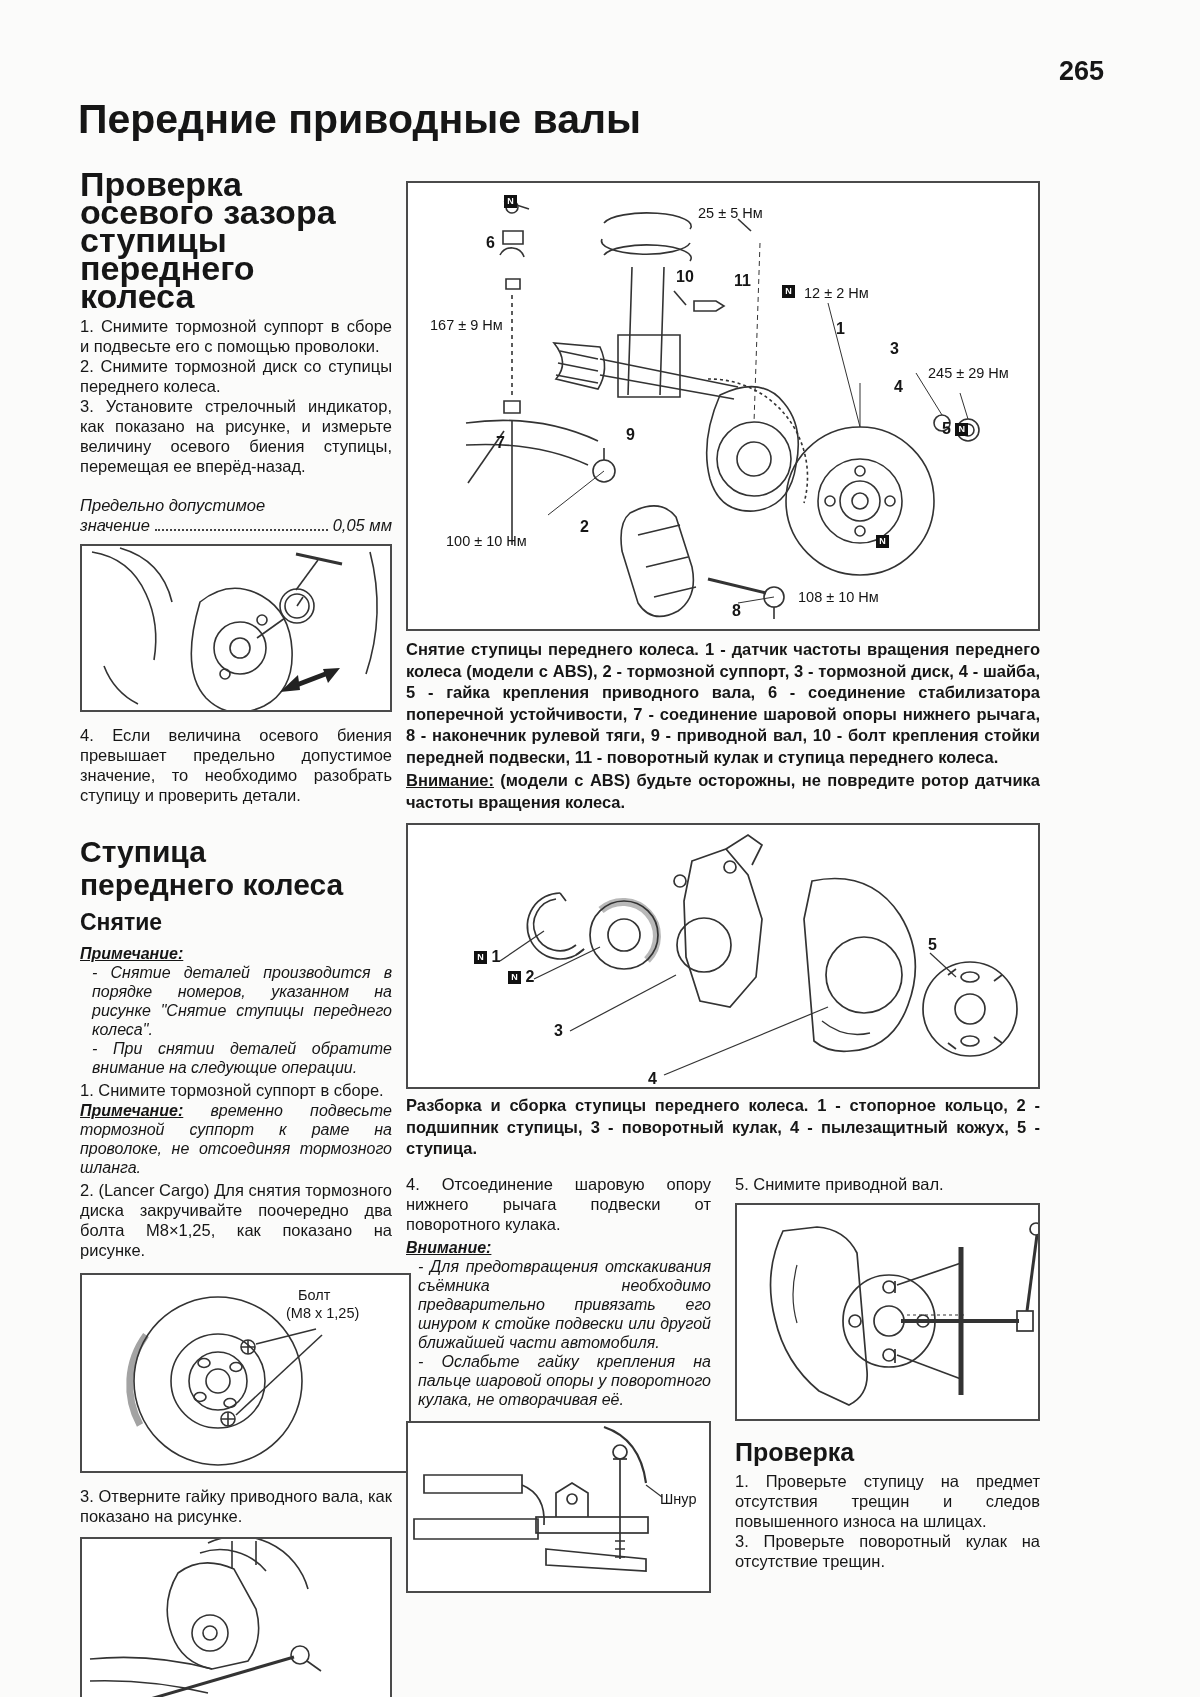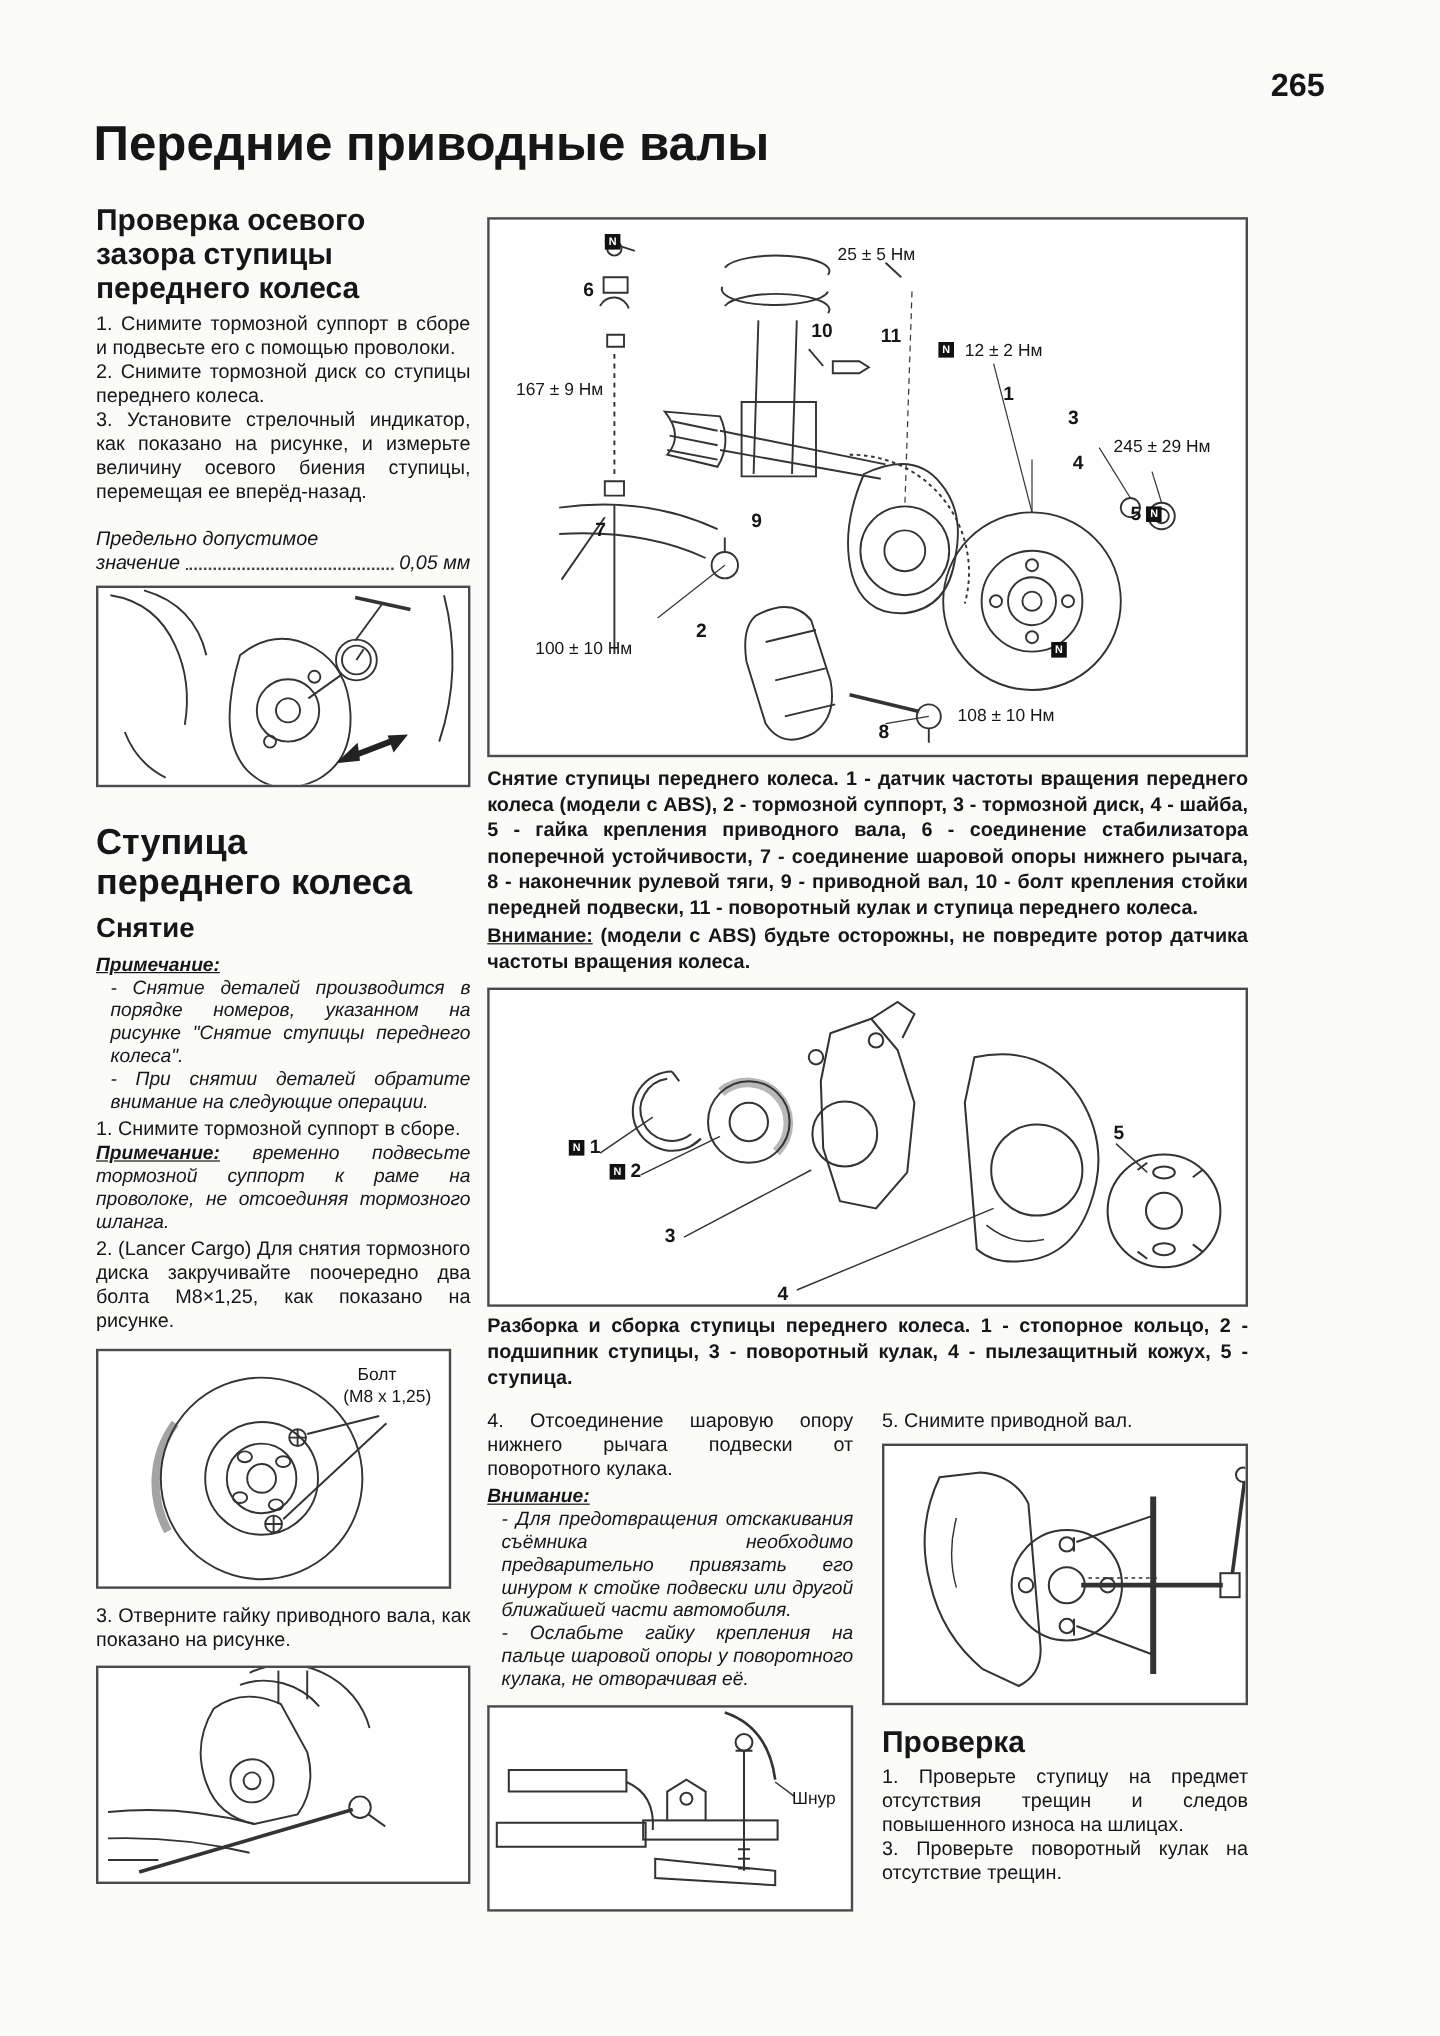--- a/index.html
+++ b/index.html
@@ -8,21 +8,21 @@
     font-family:"Liberation Sans","DejaVu Sans",sans-serif;color:#161616;
     -webkit-font-smoothing:antialiased;
   }
   .page{position:absolute;inset:0;overflow:hidden;}
   .page-number{position:absolute;top:56px;right:96px;font-size:27px;font-weight:bold;}
   .main-title{position:absolute;left:78px;top:96px;margin:0;font-size:41px;font-weight:bold;letter-spacing:0;}
 
   .left-col{position:absolute;left:80px;top:170px;width:312px;}
   .right-area{position:absolute;left:406px;top:181px;width:634px;}
 
-  .h2{font-size:25px;line-height:28px;font-weight:bold;margin:0 0 6px 0;}
+  .h2{font-size:34px;line-height:28px;font-weight:bold;margin:0 0 6px 0;}
   .h2b{font-size:30px;line-height:33px;font-weight:bold;margin:0;}
   .h3{font-size:23px;line-height:26px;font-weight:bold;margin:0;}
   .txt{font-size:16.5px;line-height:20px;text-align:justify;margin:0;}
   .txt-i{font-size:16px;line-height:19px;text-align:justify;font-style:italic;margin:0;}
   .u-label{text-decoration:underline;font-weight:bold;}
   .bullet{padding-left:12px;}
   .cap{font-size:16.5px;line-height:21.5px;font-weight:bold;text-align:justify;margin:0;}
   .leader-row{display:flex;align-items:flex-end;font-style:italic;font-size:16.5px;line-height:20px;}
   .leader-dots{flex:1;border-bottom:2px dotted #444;margin:0 5px 4px 5px;}
 
@@ -80,41 +80,42 @@
           <path d="M203,72 l-28,20"></path>
         </g>
         <g>
           <path d="M212,140 L246,127" stroke="#222" stroke-width="5" fill="none"></path>
           <polygon points="198,146 216,129 218,144" fill="#222"></polygon>
           <polygon points="258,122 241,123 246,137" fill="#222"></polygon>
         </g>
       </svg>
     </div>
 
+    <p class="txt" style="margin-top:13px">4. Если величина осевого биения превышает предельно допустимое значение, то необходимо разобрать ступицу и проверить детали.</p>
 
     <h2 class="h2b" style="margin-top:30px">Ступица</h2>
     <h2 class="h2b">переднего колеса</h2>
     <h3 class="h3" style="margin-top:8px">Снятие</h3>
 
     <div style="margin-top:9px">
       <div class="txt-i"><span class="u-label">Примечание:</span></div>
       <p class="txt-i bullet">- Снятие деталей производится в порядке номеров, указанном на рисунке "Снятие ступицы переднего колеса".</p>
       <p class="txt-i bullet">- При снятии деталей обратите внимание на следующие операции.</p>
     </div>
 
     <p class="txt" style="margin-top:3px">1. Снимите тормозной суппорт в сборе.</p>
 
     <p class="txt-i" style="margin-top:1px">
       <span class="u-label">Примечание:</span>
       <span>временно подвесьте тормозной суппорт к раме на проволоке, не отсоединяя тормозного шланга.</span>
     </p>
 
     <p class="txt" style="margin-top:3px">2. (Lancer Cargo) Для снятия тормозного диска закручивайте поочередно два болта М8×1,25, как показано на рисунке.</p>
 
-    <div class="fig" style="margin-top:13px;width:296px;height:200px">
+    <div class="fig" style="margin-top:13px;width:331px;height:200px">
       <svg width="308" height="196" viewBox="0 0 308 196">
         <g stroke="#333" fill="none" stroke-width="1.6">
           <circle cx="136" cy="106" r="84"></circle>
           <path d="M64,60 a84,84 0 0 0 -6,90" stroke-width="7" opacity="0.45"></path>
           <circle cx="136" cy="106" r="47"></circle>
             <circle cx="136" cy="106" r="29"></circle>
             <circle cx="136" cy="106" r="12"></circle>
           <ellipse cx="122" cy="88" rx="6" ry="4.5"></ellipse>
             <ellipse cx="154" cy="92" rx="6" ry="4.5"></ellipse>
           <ellipse cx="118" cy="122" rx="6" ry="4.5"></ellipse>

